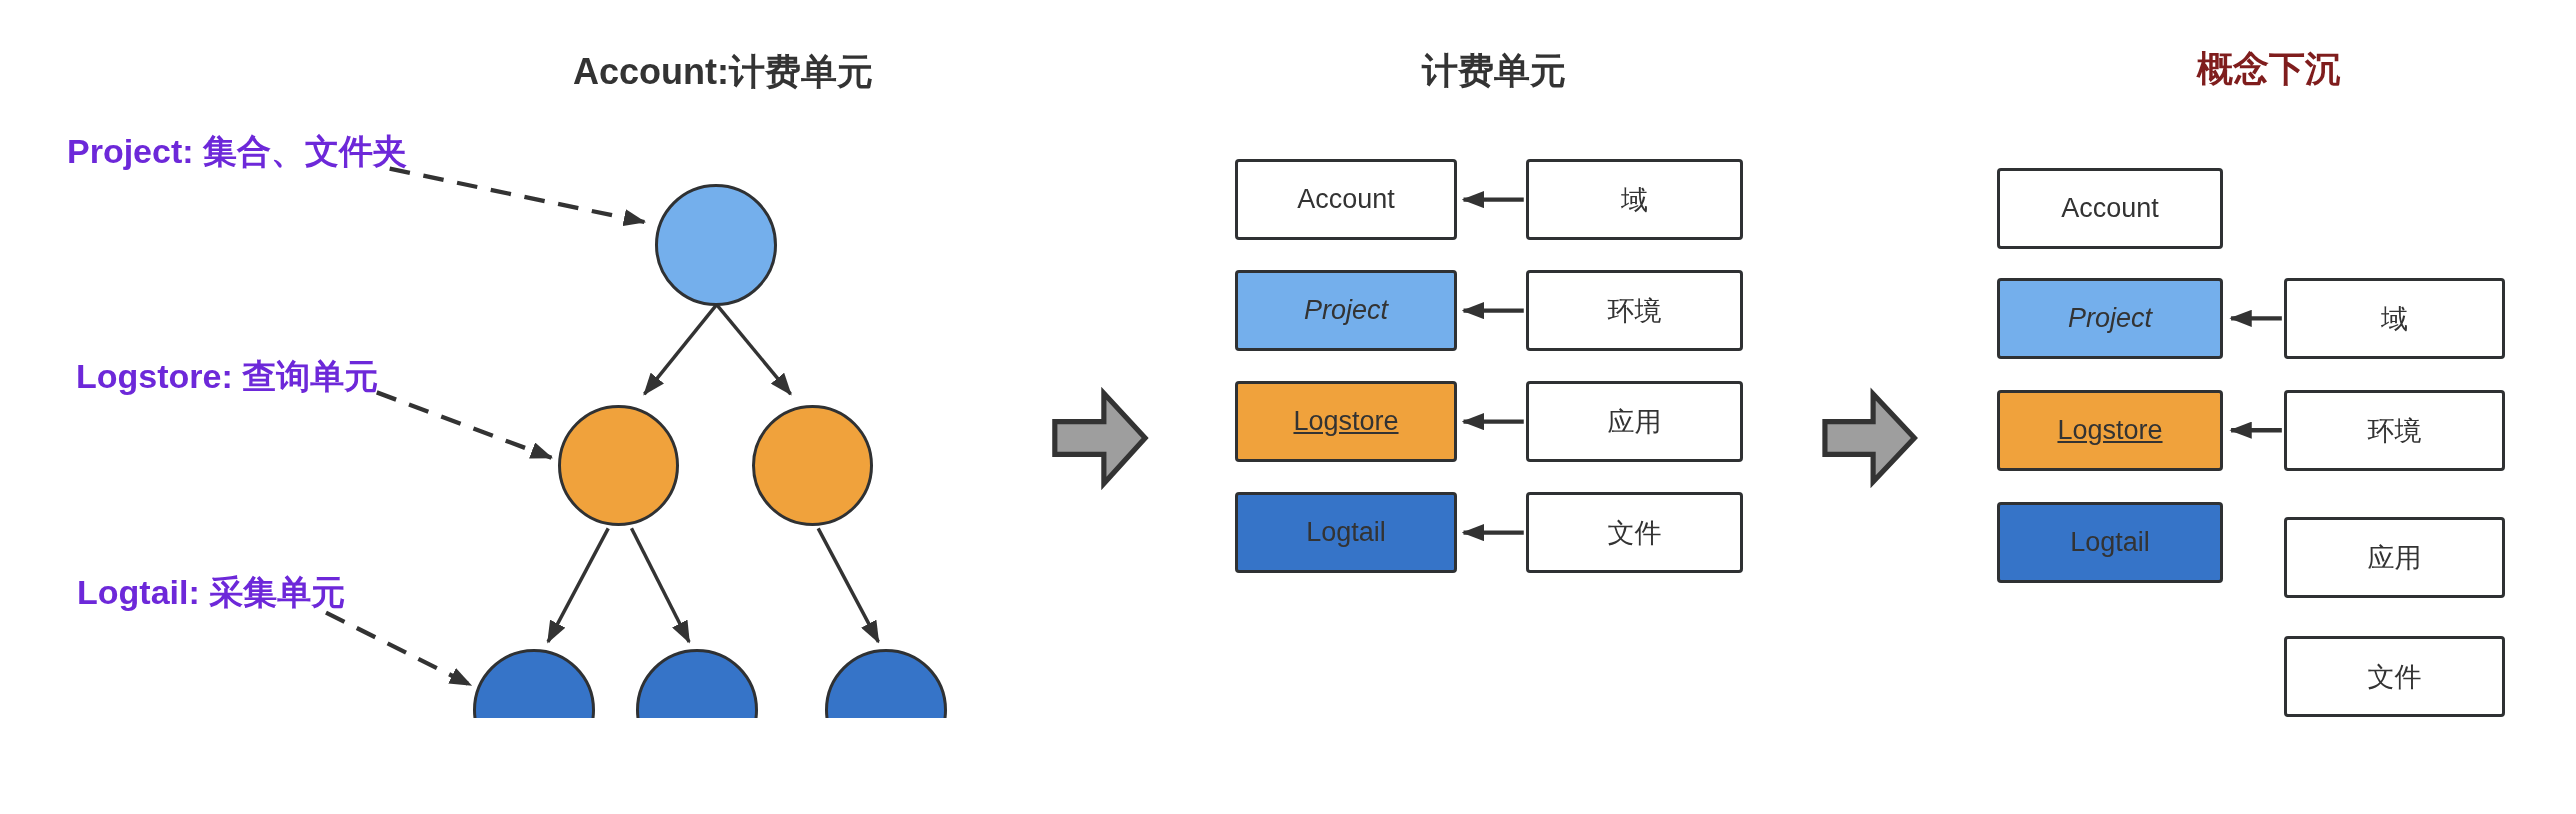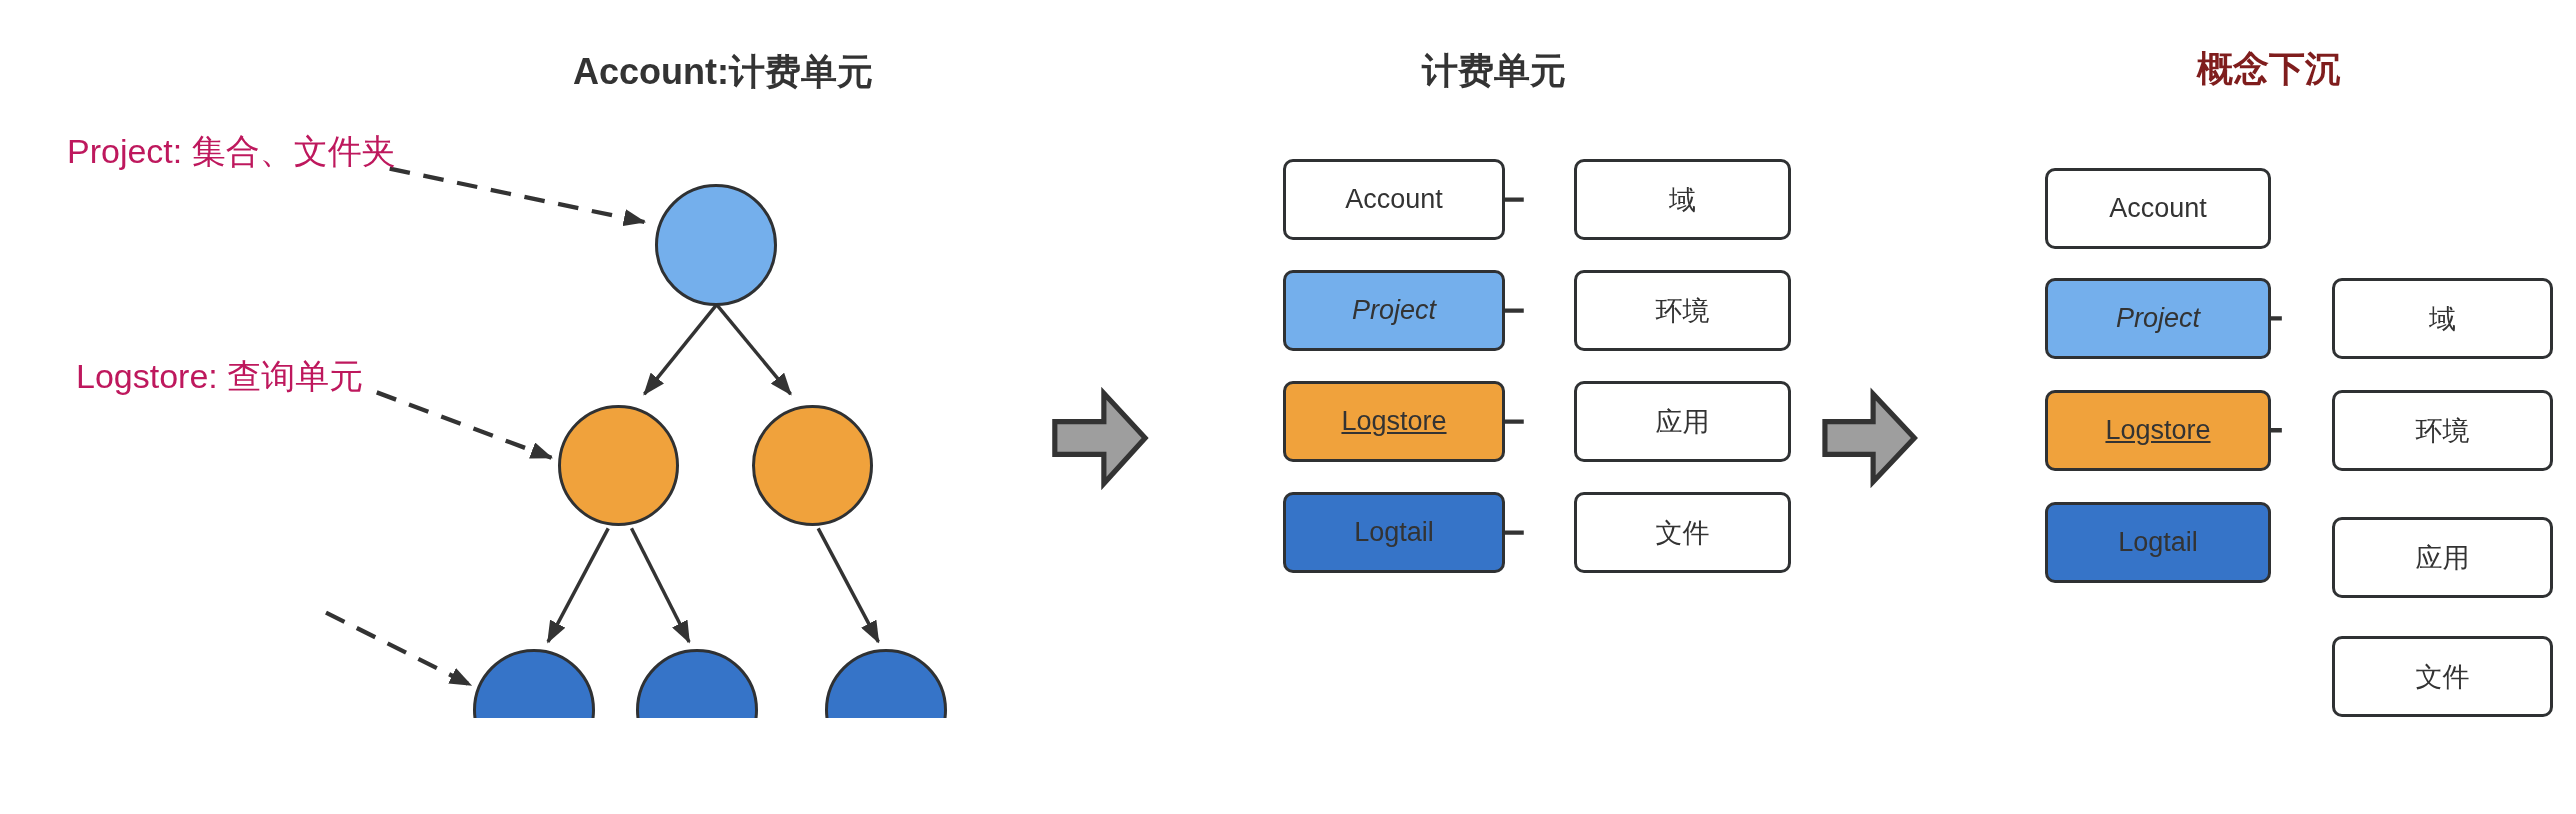--- a/index.html
+++ b/index.html
@@ -1,25 +1,25 @@
 <!DOCTYPE html>
 <html style="font-size:13.8px"><head>
 <meta charset="utf-8">
 <style>
   html,body{margin:0;padding:0;background:#ffffff;}
   body{font-family:"Liberation Sans","DejaVu Sans",sans-serif;}
   .canvas{position:relative;width:2576px;height:718px;background:#ffffff;overflow:hidden;}
   .wires{position:absolute;left:0;top:0;width:2576px;height:814px;}
   .title{position:absolute;font-size:36px;font-weight:bold;color:#333333;text-align:center;white-space:nowrap;}
   .title.accent{color:#7f1d1d;}
-  .annotation{position:absolute;font-size:34px;font-weight:normal;color:#be185d;white-space:nowrap;}
+  .annotation{position:absolute;font-size:34px;font-weight:bold;color:#6d28d9;white-space:nowrap;}
   .node{position:absolute;border:3.4px solid #2F3133;border-radius:50%;box-sizing:border-box;}
-  .box{position:absolute;border:3.4px solid #2F3133;border-radius:10px;box-sizing:border-box;
+  .box{position:absolute;border:3.4px solid #2F3133;border-radius:4px;box-sizing:border-box;
        display:flex;align-items:center;justify-content:center;
-       font-size:27px;color:#333333;background:#ffffff;white-space:nowrap;margin-left:48px;}
+       font-size:27px;color:#333333;background:#ffffff;white-space:nowrap;}
   .fill-lightblue{background:#74AFEC;font-style:italic;}
   .fill-orange{background:#F0A23C;text-decoration:underline;}
   .fill-darkblue{background:#3674C8;}
 </style>
 </head>
 <body>
 
 <div class="canvas">
 
   <svg class="wires" viewBox="0 0 2992 946" xmlns="http://www.w3.org/2000/svg">
@@ -48,20 +48,21 @@
     <line x1="2651" y1="500" x2="2592" y2="500" stroke="#333333" stroke-width="5" marker-end="url(#ah)"></line>
 
     <polygon points="1225,490 1282,490 1282,457 1330,509 1282,562 1282,528 1225,528" fill="#9E9E9E" stroke="#333333" stroke-width="6" stroke-linejoin="miter"></polygon>
     <polygon points="2120,490 2176,490 2176,458 2224,509 2176,560 2176,528 2120,528" fill="#9E9E9E" stroke="#333333" stroke-width="6" stroke-linejoin="miter"></polygon>
   </svg>
 
   <div class="title" style="left:508px;top:48px;width:430px;">Account:计费单元</div>
 
   <div class="annotation" style="left:67px;top:129px;">Project: 集合、文件夹</div>
   <div class="annotation" style="left:76px;top:354px;">Logstore: 查询单元</div>
+  <div class="annotation" style="left:77px;top:570px;">Logtail: 采集单元</div>
 
   <div class="node fill-lightblue" style="left: 655px; top: 184px; width: 122px; height: 122px; background: rgb(116, 175, 236);"></div>
 
   <div class="node fill-orange" style="left: 558px; top: 405px; width: 121px; height: 121px; background: rgb(240, 162, 60);"></div>
   <div class="node fill-orange" style="left: 752px; top: 405px; width: 121px; height: 121px; background: rgb(240, 162, 60);"></div>
 
   <div class="node fill-darkblue" style="left: 473px; top: 649px; width: 122px; height: 122px; background: rgb(54, 116, 200);"></div>
   <div class="node fill-darkblue" style="left: 636px; top: 649px; width: 122px; height: 122px; background: rgb(54, 116, 200);"></div>
   <div class="node fill-darkblue" style="left: 825px; top: 649px; width: 122px; height: 122px; background: rgb(54, 116, 200);"></div>
 

